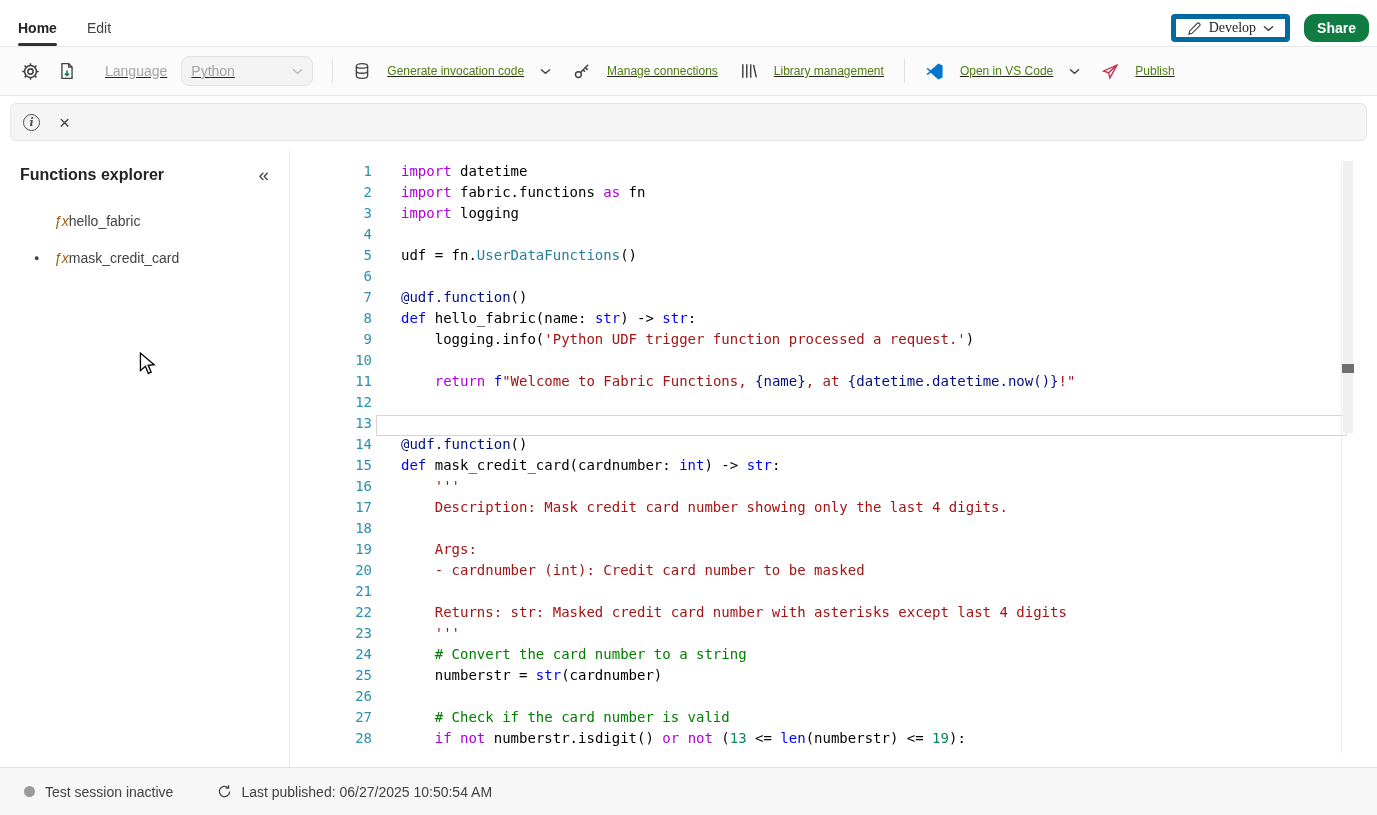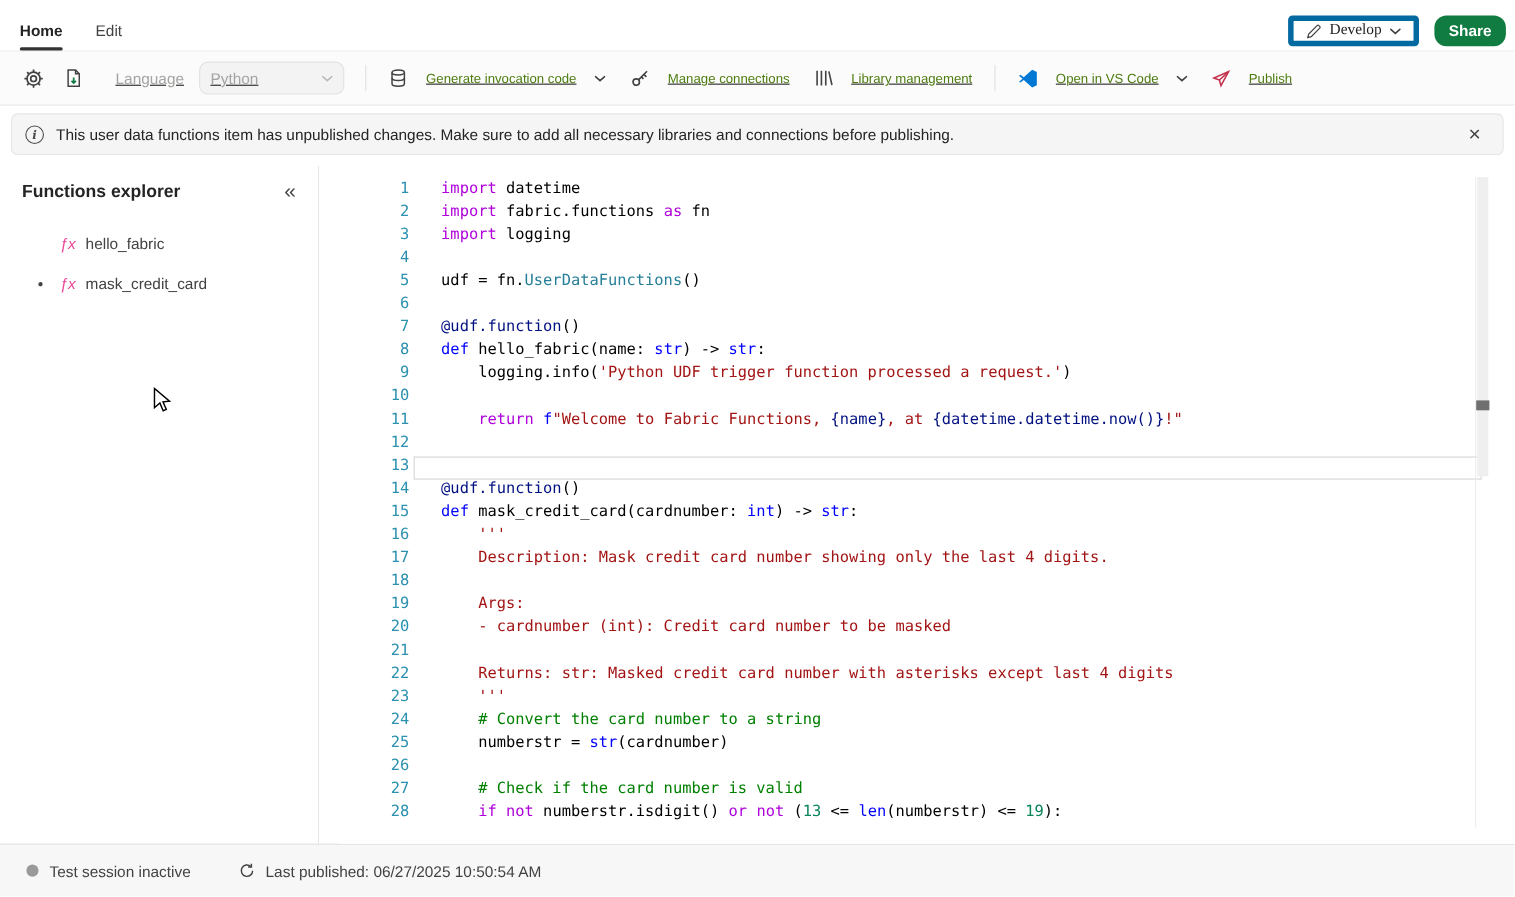--- a/index.html
+++ b/index.html
@@ -53,21 +53,21 @@
   .main { flex:1; min-height:0; display:flex;gap:20px; }
   .sidebar { width:290px; flex:0 0 290px; border-right:1px solid #e6e6e6; }
   .sidebar-head { display:flex; align-items:center; justify-content:space-between;
     padding:13px 20px 0 20px; }
   .sidebar-title { font-size:16px; font-weight:700; color:#242424; }
   .collapse { background:none; border:none; font-size:19px; color:#424242; font-family:inherit; }
   .fn-list { padding-top:16px; }
   .fn-item { height:37px; display:flex; align-items:center; padding-left:34px; font-size:14px; color:#424242; }
   .mod-dot { width:20px; flex:0 0 20px; font-size:9px; color:#424242; }
   .mod-dot.hidden { visibility:hidden; }
-  .fx-icon { font-style:italic; color:#ec4899; margin-right:9px; font-size:14px; }
+  .fx-icon { font-style:italic; color:#a16207; font-size:14px; }
   .fn-label { color:#424242; }
 
   
   .editor { flex:1; position:relative; padding-top:12px; overflow:hidden; background:#fff; }
   .code-row { display:flex; height:21px; line-height:21px;
     font:14px "DejaVu Sans Mono", monospace; }
   .gutter { width:62px; flex:0 0 62px; text-align:right; color:var(--linenum,#2B91AF);
     user-select:none; }
   .line-content { flex:1; margin:0 30px 0 4px; padding-left:25px; white-space:pre; color:#000; }
   .line-content.active { outline:1px solid #d4d4d4; outline-offset:-1px; }
@@ -214,21 +214,20 @@
         <path d="M14 2 7.5 14l-1.3-4.8L1.5 7.5z"></path>
           <path d="M14 2 6.2 9.2"></path>
       </svg>
     </span>
     <span>Publish</span>
   </button>
 </div>
 
 <div class="banner">
   <span class="info-circle">i</span>
-  <span class="banner-text">This user data functions item has unpublished changes. Make sure to add all necessary libraries and connections before publishing.</span>
   <button class="banner-close">
     <span>×</span>
   </button>
 </div>
 
 <div class="main">
 
   <aside class="sidebar">
     <div class="sidebar-head">
       <span class="sidebar-title">Functions explorer</span>

